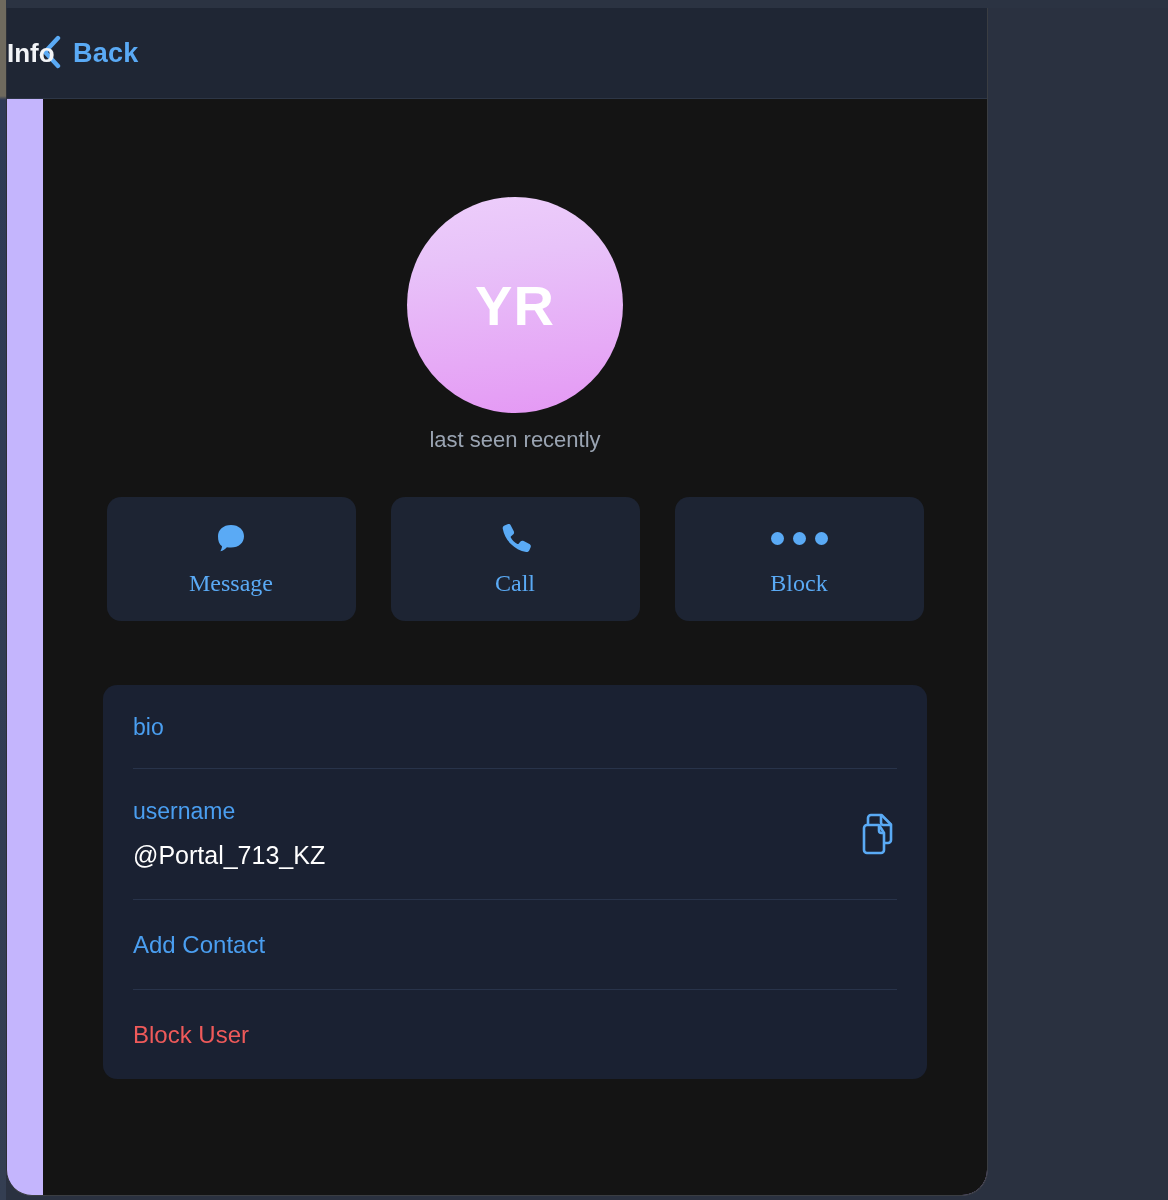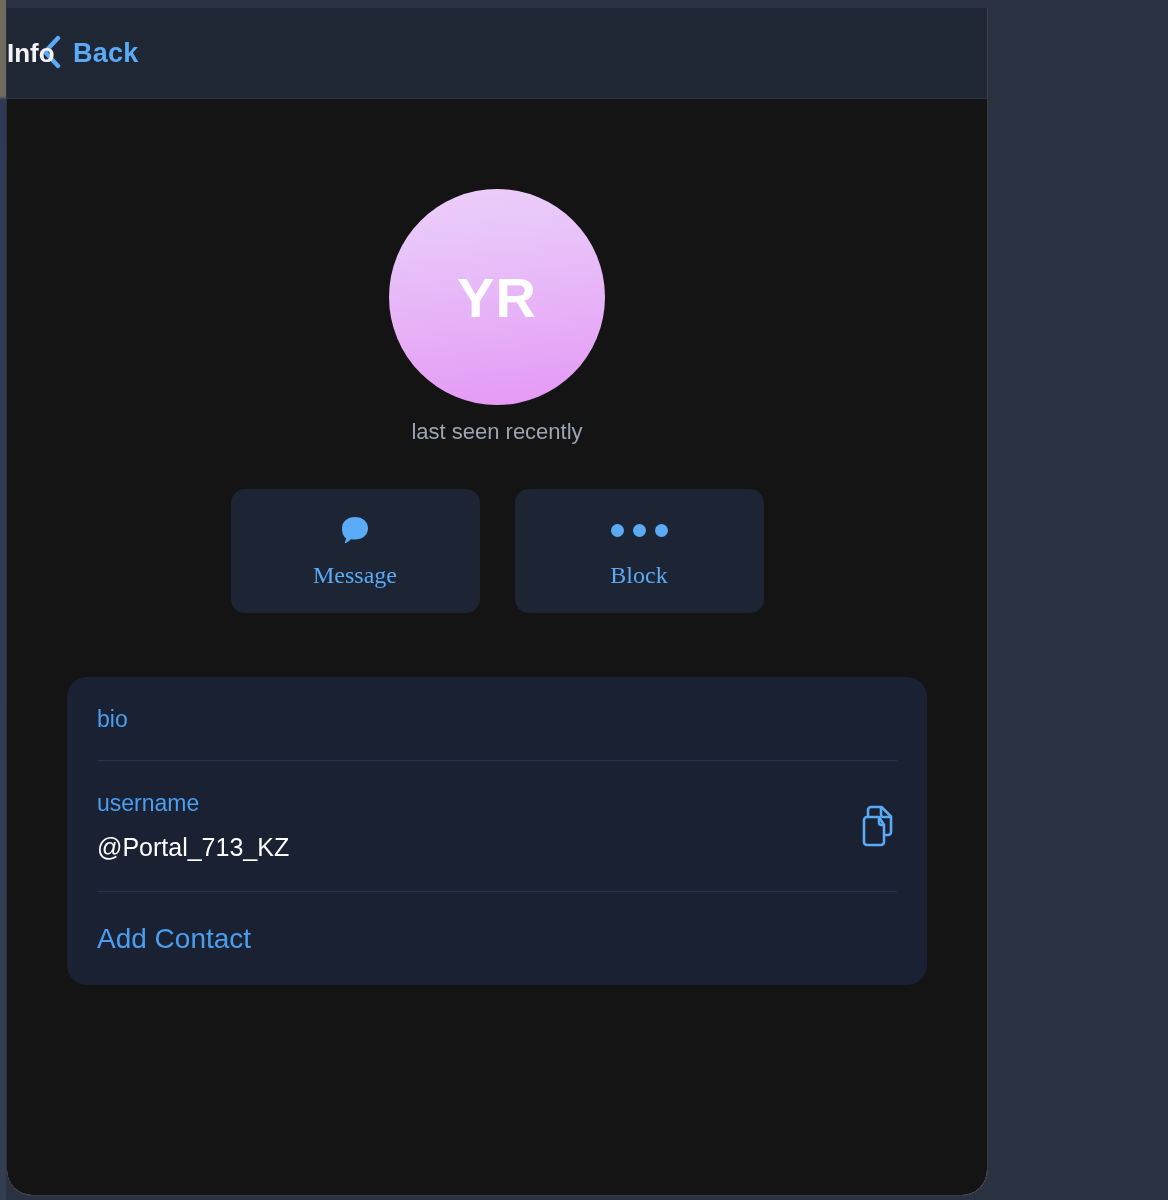--- a/index.html
+++ b/index.html
@@ -85,21 +85,22 @@
     color:#f2f4f7;
     font-size:26px;
     font-weight:700;
     pointer-events:none;
   }
 
   
   #content {
     height:1097px;
     background:#141414;
-    padding-top:4px;
+    padding-top:12px;
+    margin-left:36px;
   }
 
   
   #avatar-wrap {
     display:flex;
     justify-content:center;
     padding-top:86px;
   }
   #avatar {
     width:216px;
@@ -165,21 +166,21 @@
     display:block;
     width:13px; height:13px;
     border-radius:50%;
     background:#5aaaf5;
   }
 
   
   #info-card {
     margin:64px 60px 0 60px;
     background:#1a2132;
-    border-radius:20px;
+    border-radius:14px;
     padding:0 30px;
   }
   .card-row {
     position:relative;
     padding:30px 0 28px 0;
     border-bottom:1px solid #28334a;
   }
   .card-row:last-child { border-bottom:none; }
   .row-label {
     color:#4a9ef0;
@@ -189,21 +190,21 @@
   }
   .row-value {
     margin-top:15px;
     color:#ffffff;
     font-size:25px;
     font-weight:400;
     line-height:1.25;
   }
   .row-action {
     color:#4a9ef0;
-    font-size:28px;
+    font-size:24px;
     font-weight:400;
     cursor:pointer;
   }
   .row-action.danger { color:#ef5a5a; }
   .single-row { padding:31px 0 30px 0; }
 
   #copy-username-button {
     position:absolute;
     right:-6px;
     top:50%;
@@ -254,20 +255,32 @@
             <svg width="36" height="34" viewBox="0 0 36 34" fill="none">
               <path d="M18 3c7.9 0 13 4.9 13 11.3 0 6.4-5.1 11.3-13 11.3
                        -1.4 0-2.8-.15-4.1-.45 -1.5 1.7-4 3.6-6.5 4.1
                        .9-1.6 1.5-3.4 1.6-5 -2.9-2.1-4-5.2-4-9.95
                        C5 7.9 10.1 3 18 3z" fill="#5aaaf5"></path>
             </svg>
           </span>
           <span class="action-label">Message</span>
         </button>
 
+        <button class="action-btn">
+          <span class="action-icon">
+            <svg width="34" height="34" viewBox="0 0 34 34" fill="none">
+              <path d="M9.6 2.2c1.3-.5 2.6 0 3.2 1.2l3 5.8c.6 1.2.3 2.6-.7 3.4l-2 1.6
+                       c-.4.3-.5.8-.3 1.2 1.4 2.8 3.8 5.2 6.6 6.6 .45.2.95.1 1.25-.3l1.6-2
+                       c.8-1 2.2-1.3 3.4-.7l5.8 3c1.2.6 1.7 2 1.2 3.2l-1.3 3.1
+                       c-.5 1.3-1.85 2-3.2 1.75 -6-1.1-11.2-4-15.3-8.1
+                       C8.75 17.9 5.85 12.7 4.75 6.7 4.5 5.35 5.2 4 6.5 3.5z" fill="#5aaaf5"></path>
+            </svg>
+          </span>
+          <span class="action-label">Call</span>
+        </button>
 
         <button class="action-btn">
           <span class="action-icon">
             <span class="dots">
                 <i></i>
                 <i></i>
                 <i></i>
               </span>
           </span>
           <span class="action-label">Block</span>
@@ -291,18 +304,21 @@
               <path d="M24 14h-12a3 3 0 0 0-3 3v22a3 3 0 0 0 3 3h14a3 3 0 0 0 3-3V22z" fill="#1a2132" stroke="#5aaaf5" stroke-width="2.6" stroke-linejoin="round"></path>
               <path d="M24 14v5.5a2.5 2.5 0 0 0 2.5 2.5H29" stroke="#5aaaf5" stroke-width="2.6" stroke-linejoin="round"></path>
             </svg>
           </button>
         </div>
 
         <div class="card-row single-row">
           <div class="row-action">Add Contact</div>
         </div>
 
+        <div class="card-row single-row">
+          <div class="row-action danger">Block User</div>
+        </div>
 
       </div>
 
     </div>
   </div>
 </div>
 
 </body></html>

